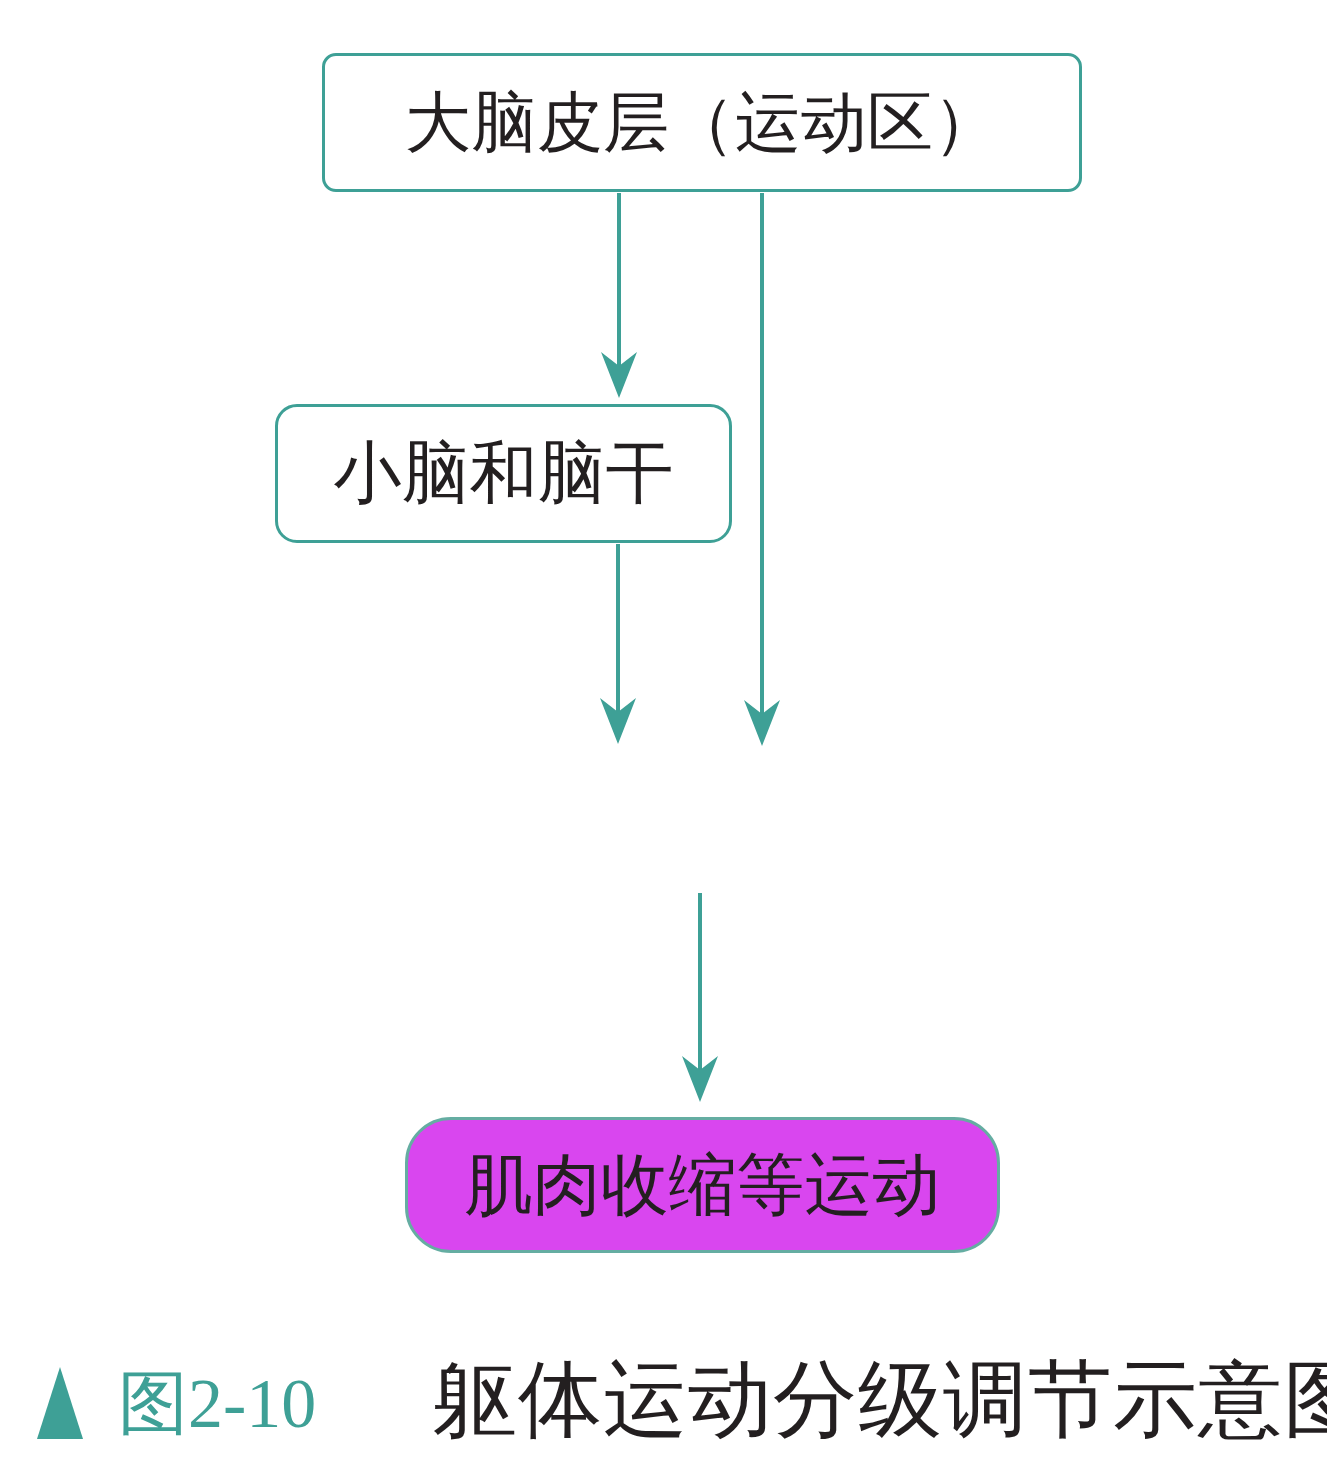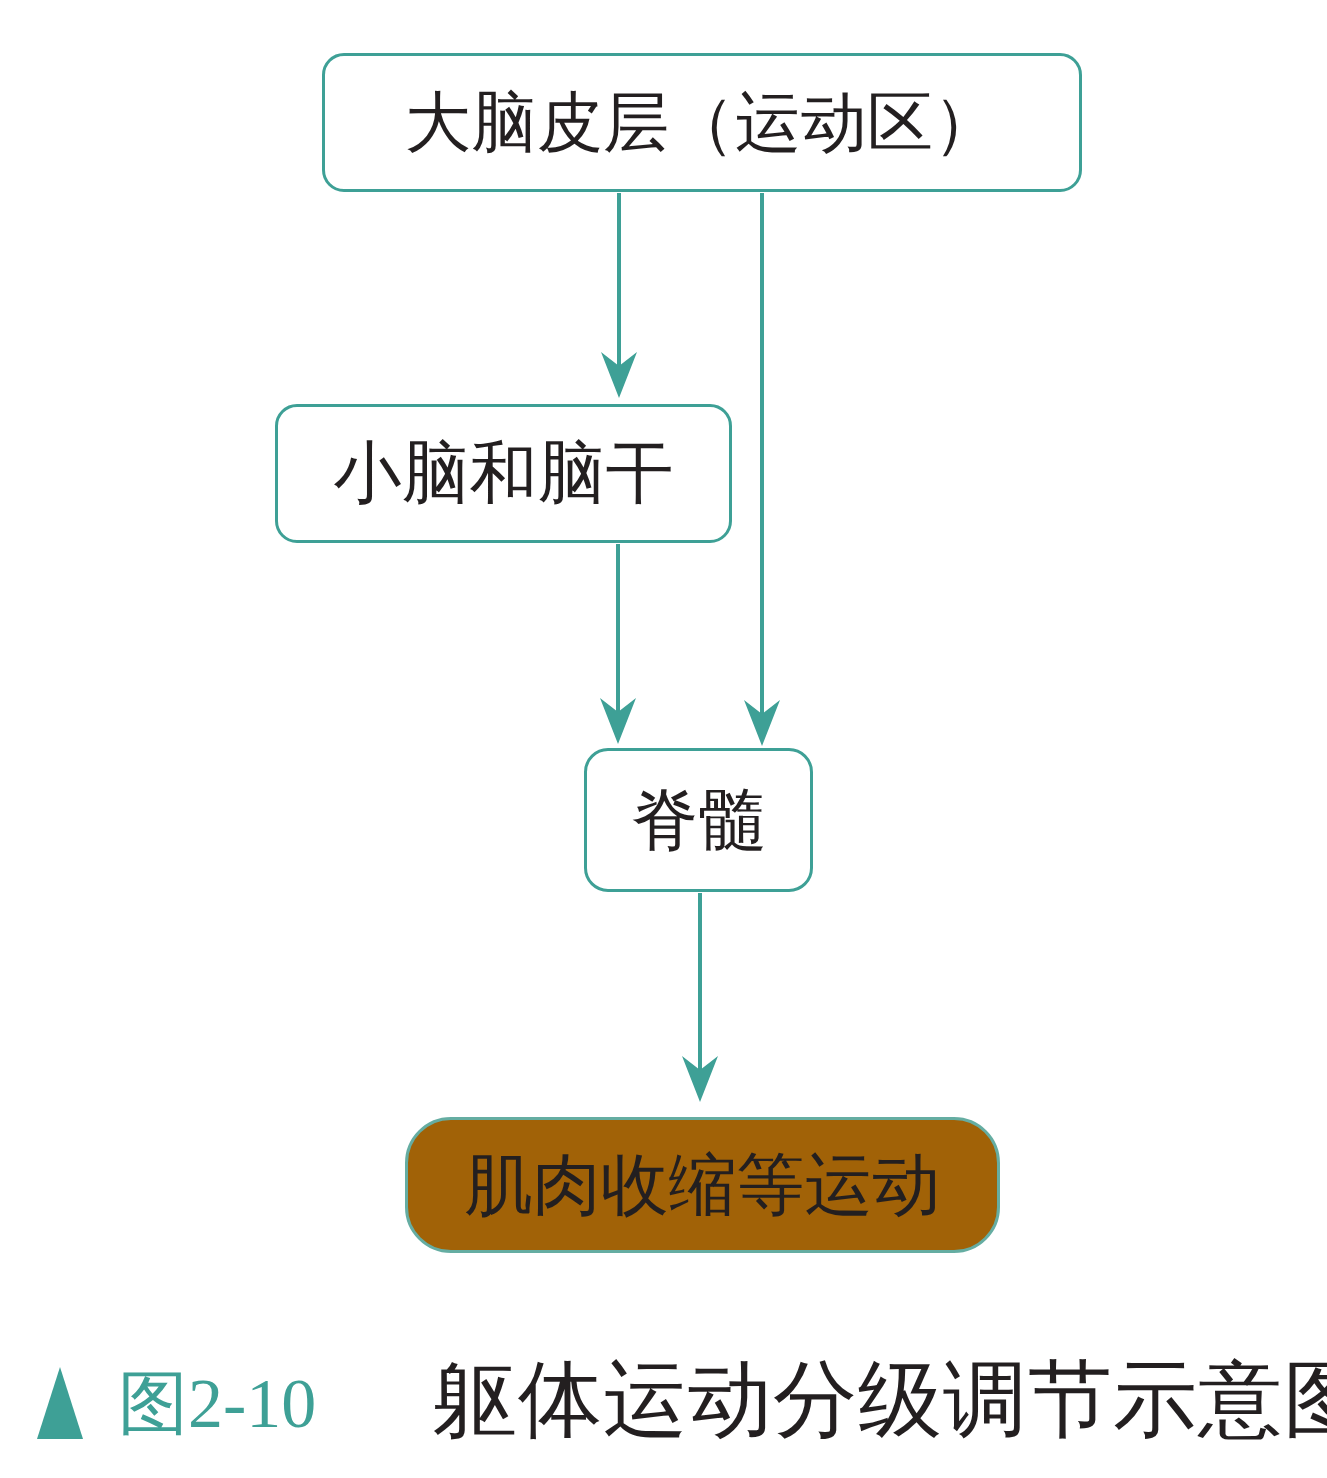--- a/index.html
+++ b/index.html
@@ -23,40 +23,40 @@
     box-sizing: border-box;
     background: #ffffff;
     border: 3px solid #3EA096;
     color: #231F20;
     font-family: "Liberation Sans", sans-serif;
     white-space: nowrap;
   }
   #node-cortex {
     left: 322px; top: 53px;
     width: 760px; height: 139px;
-    border-radius: 22px;
+    border-radius: 14px;
     font-size: 66px;
   }
   #node-cerebellum {
     left: 275px; top: 404px;
     width: 457px; height: 139px;
     border-radius: 22px;
     font-size: 68px;
   }
   #node-spinal {
     left: 584px; top: 748px;
     width: 229px; height: 144px;
     border-radius: 24px;
     font-size: 68px;
   }
   #node-muscle {
     left: 405px; top: 1117px;
     width: 595px; height: 136px;
     border-radius: 46px;
-    background: #a16207;
+    background: #d946ef;
     border: 3px solid #65ADA2;
     font-size: 68px;
   }
   #edges-svg {
     position: absolute;
     left: 0; top: 0;
     width: 1327px; height: 1478px;
     pointer-events: none;
   }
   #edges-svg .shaft {
@@ -129,23 +129,20 @@
   </svg>
 
   <div class="node" id="node-cortex">
     <span>大脑皮层（运动区）</span>
   </div>
 
   <div class="node" id="node-cerebellum">
     <span>小脑和脑干</span>
   </div>
 
-  <div class="node" id="node-spinal">
-    <span>脊髓</span>
-  </div>
 
   <div class="node" id="node-muscle">
     <span>肌肉收缩等运动</span>
   </div>
 
   <div id="caption">
     <div id="caption-marker"></div>
     <div id="caption-figure-label">图2-10</div>
     <div id="caption-title">躯体运动分级调节示意图</div>
   </div>

